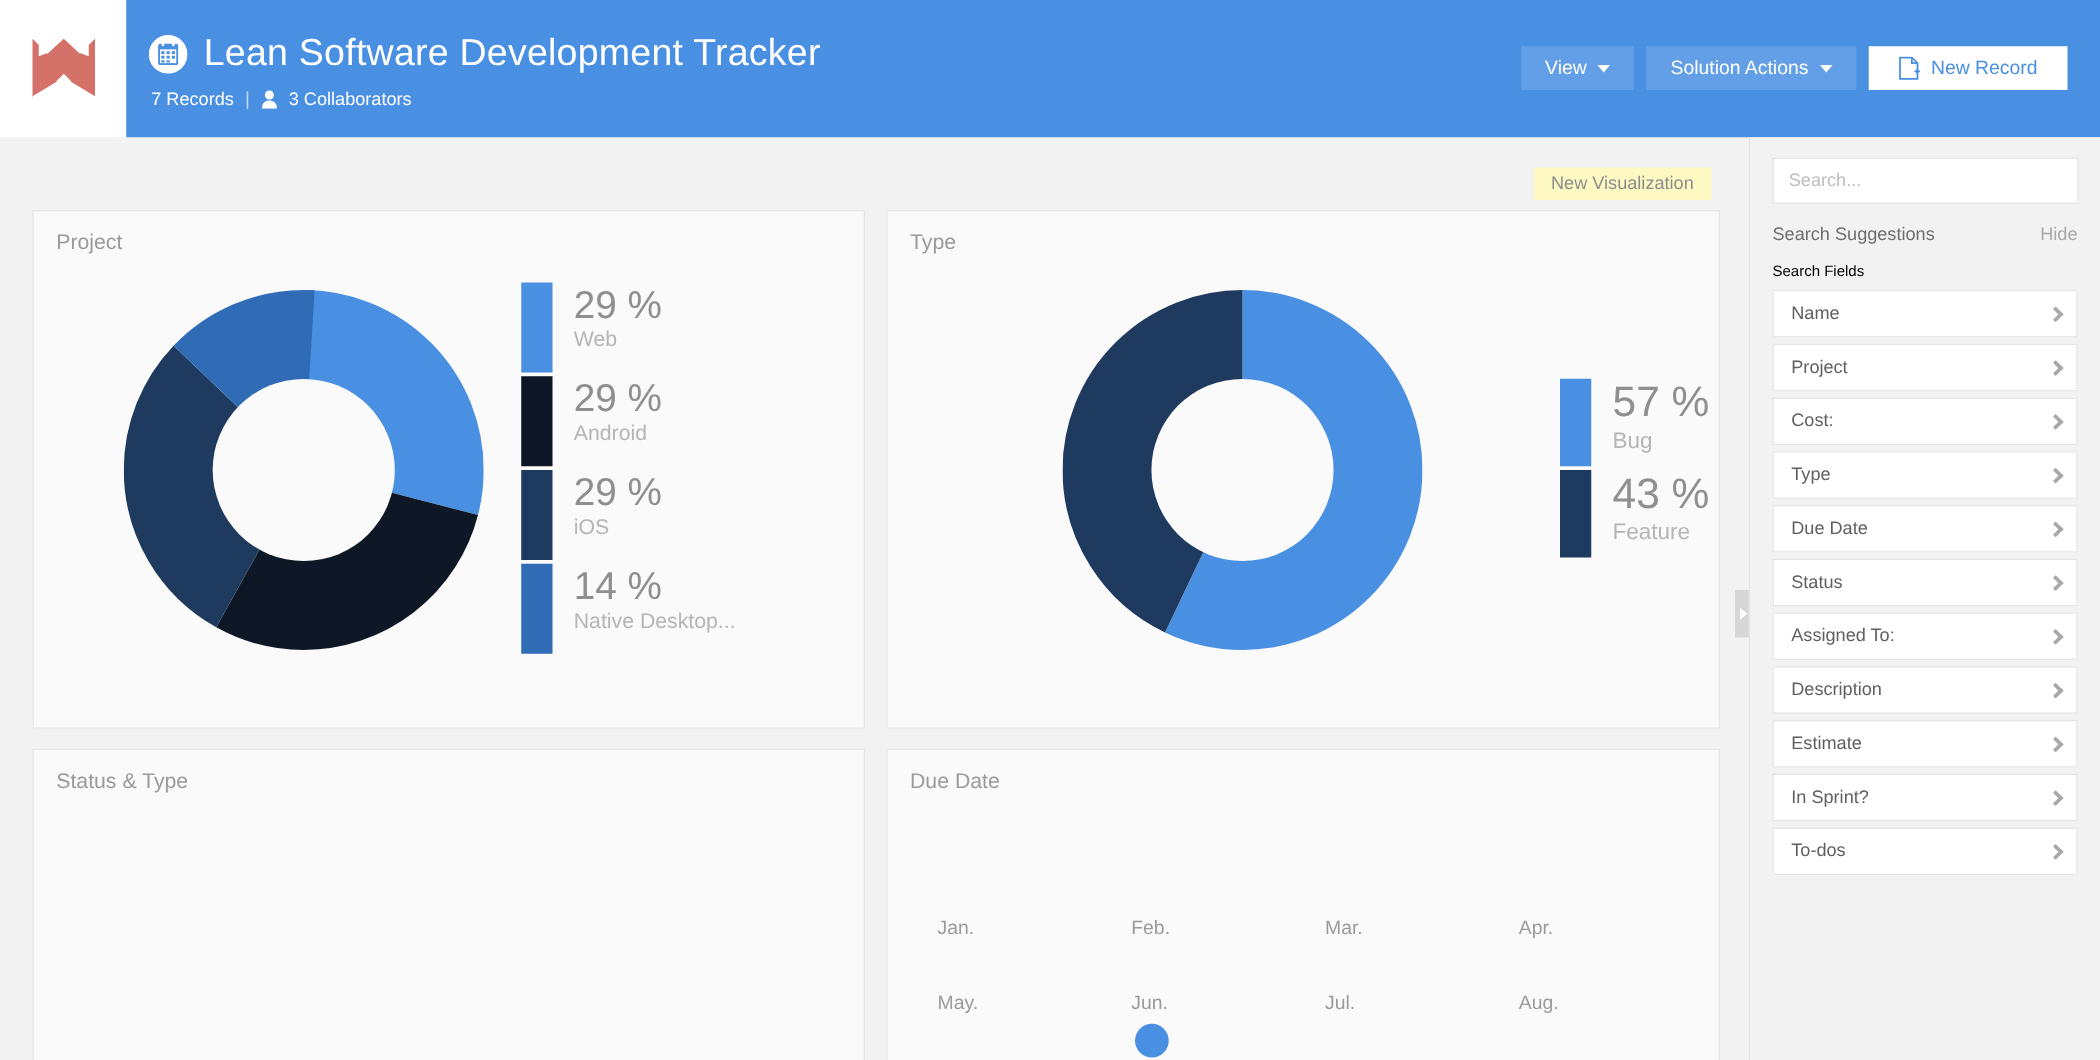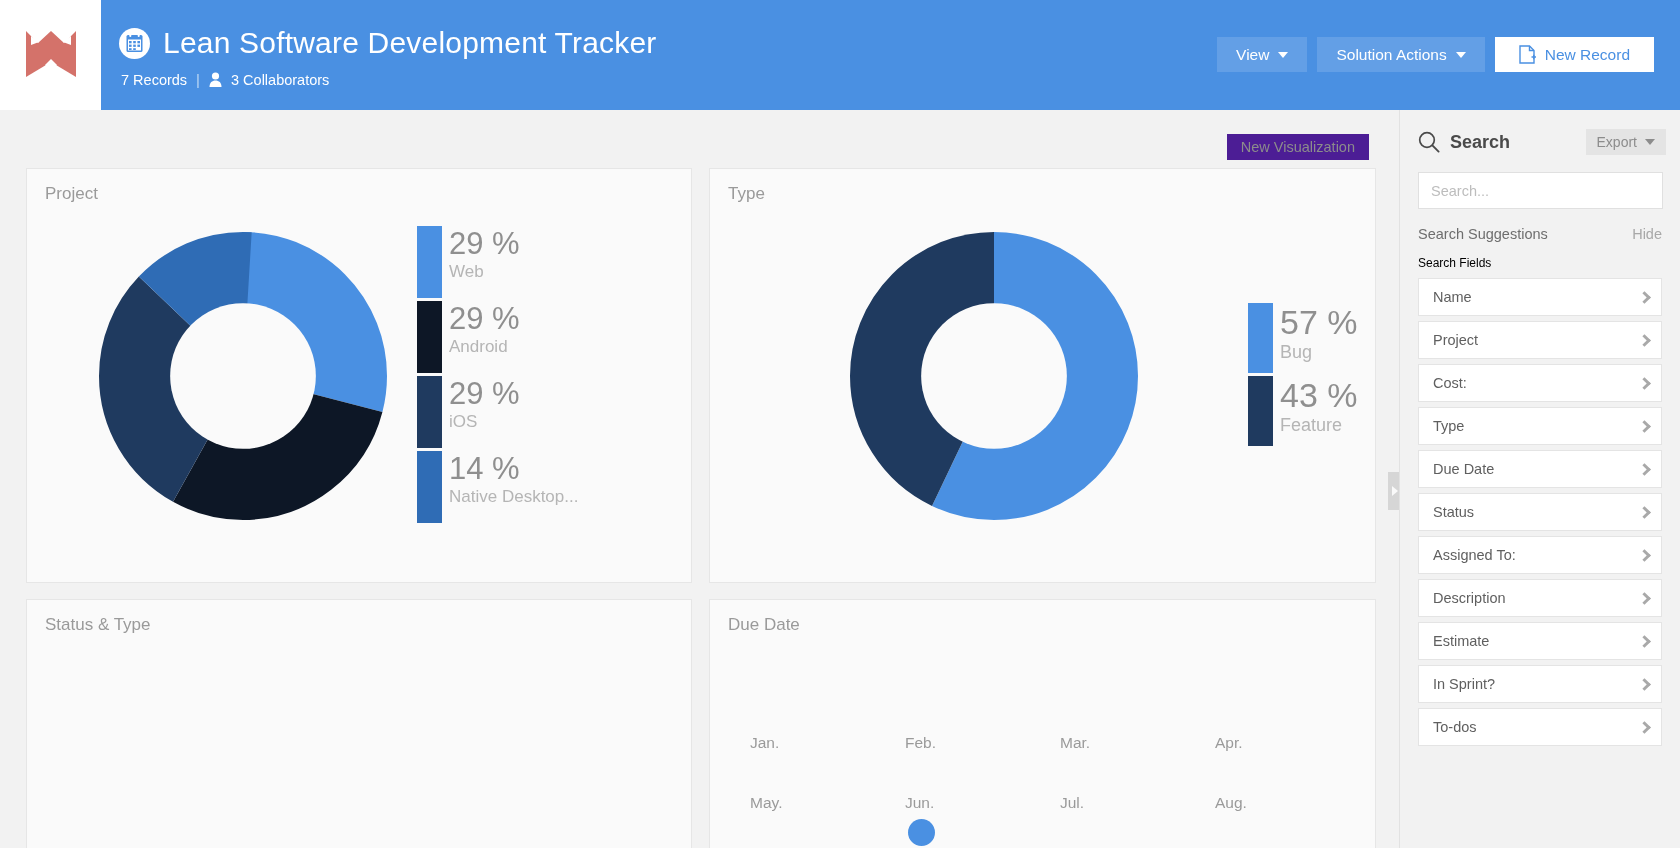--- a/index.html
+++ b/index.html
@@ -84,21 +84,21 @@
   }
   .viz-area {
     position: absolute; top: 0; left: 0;
     width: 1399px; height: 738px;
   }
   .viz-toolbar {
     position: absolute; right: 30px; top: 24px;
     height: 26px;
   }
   .newviz-btn {
-    background: #4c1d95; color: #8c8c8c;
+    background: #fef9c3; color: #8c8c8c;
     border: none; font-family: inherit;
     font-size: 14.5px; padding: 5px 14px;
     cursor: pointer;
   }
 
   .grid {
     position: absolute; top: 58px; left: 26px;
     width: 1350px;
   }
   .row { display: flex; gap: 17px; margin-bottom: 16px; }
@@ -121,21 +121,21 @@
     display: flex; align-items: center;
   }
   .donut-a { margin-left: 72px; }
   .donut-b { margin-left: 140px; }
   .donut { width: 288px; height: 288px; display: block; flex: none; }
 
   .legend { margin-left: 30px; }
   .legend-b { margin-left: 110px; }
   .legend-item { display: flex; align-items: stretch; margin-bottom: 3px; }
   .swatch { width: 25px; flex: none; }
-  .legend-text { margin-left: 7px; }
+  .legend-text { margin-left: 17px; }
   .legend-pct {
     font-size: 31px; color: #8f8f8f; font-weight: 300;
     line-height: 35px; white-space: nowrap;
   }
   .legend-label {
     font-size: 17px; color: #b5b5b5; font-weight: 400;
     line-height: 22px; white-space: nowrap;
   }
   .legend-item.sz-a .swatch { height: 72px; }
   .legend-item.sz-b .swatch { height: 70px; }
@@ -465,31 +465,20 @@
       </div>
 
     </div>
   </div>
 
   <div class="handle">
     <i class="handle-arrow"></i>
   </div>
 
   <div class="sidebar">
-    <div class="sb-head">
-      <svg class="search-icon" viewBox="0 0 22 22">
-        <circle cx="9" cy="9" r="7.3" fill="none" stroke="#4a4a4a" stroke-width="1.7"></circle>
-        <line x1="14.4" y1="14.4" x2="20.6" y2="20.6" stroke="#4a4a4a" stroke-width="1.9" stroke-linecap="round"></line>
-      </svg>
-      <div class="sb-title">Search</div>
-      <button class="export-btn">
-        <span>Export</span>
-        <i class="caret-d"></i>
-      </button>
-    </div>
 
     <input class="search-input" type="text" placeholder="Search..." style="">
 
     <div class="sugg-row">
       <span class="sugg-label">Search Suggestions</span>
       <span class="hide-link">Hide</span>
     </div>
 
     <div class="fields-label">Search Fields</div>
 

